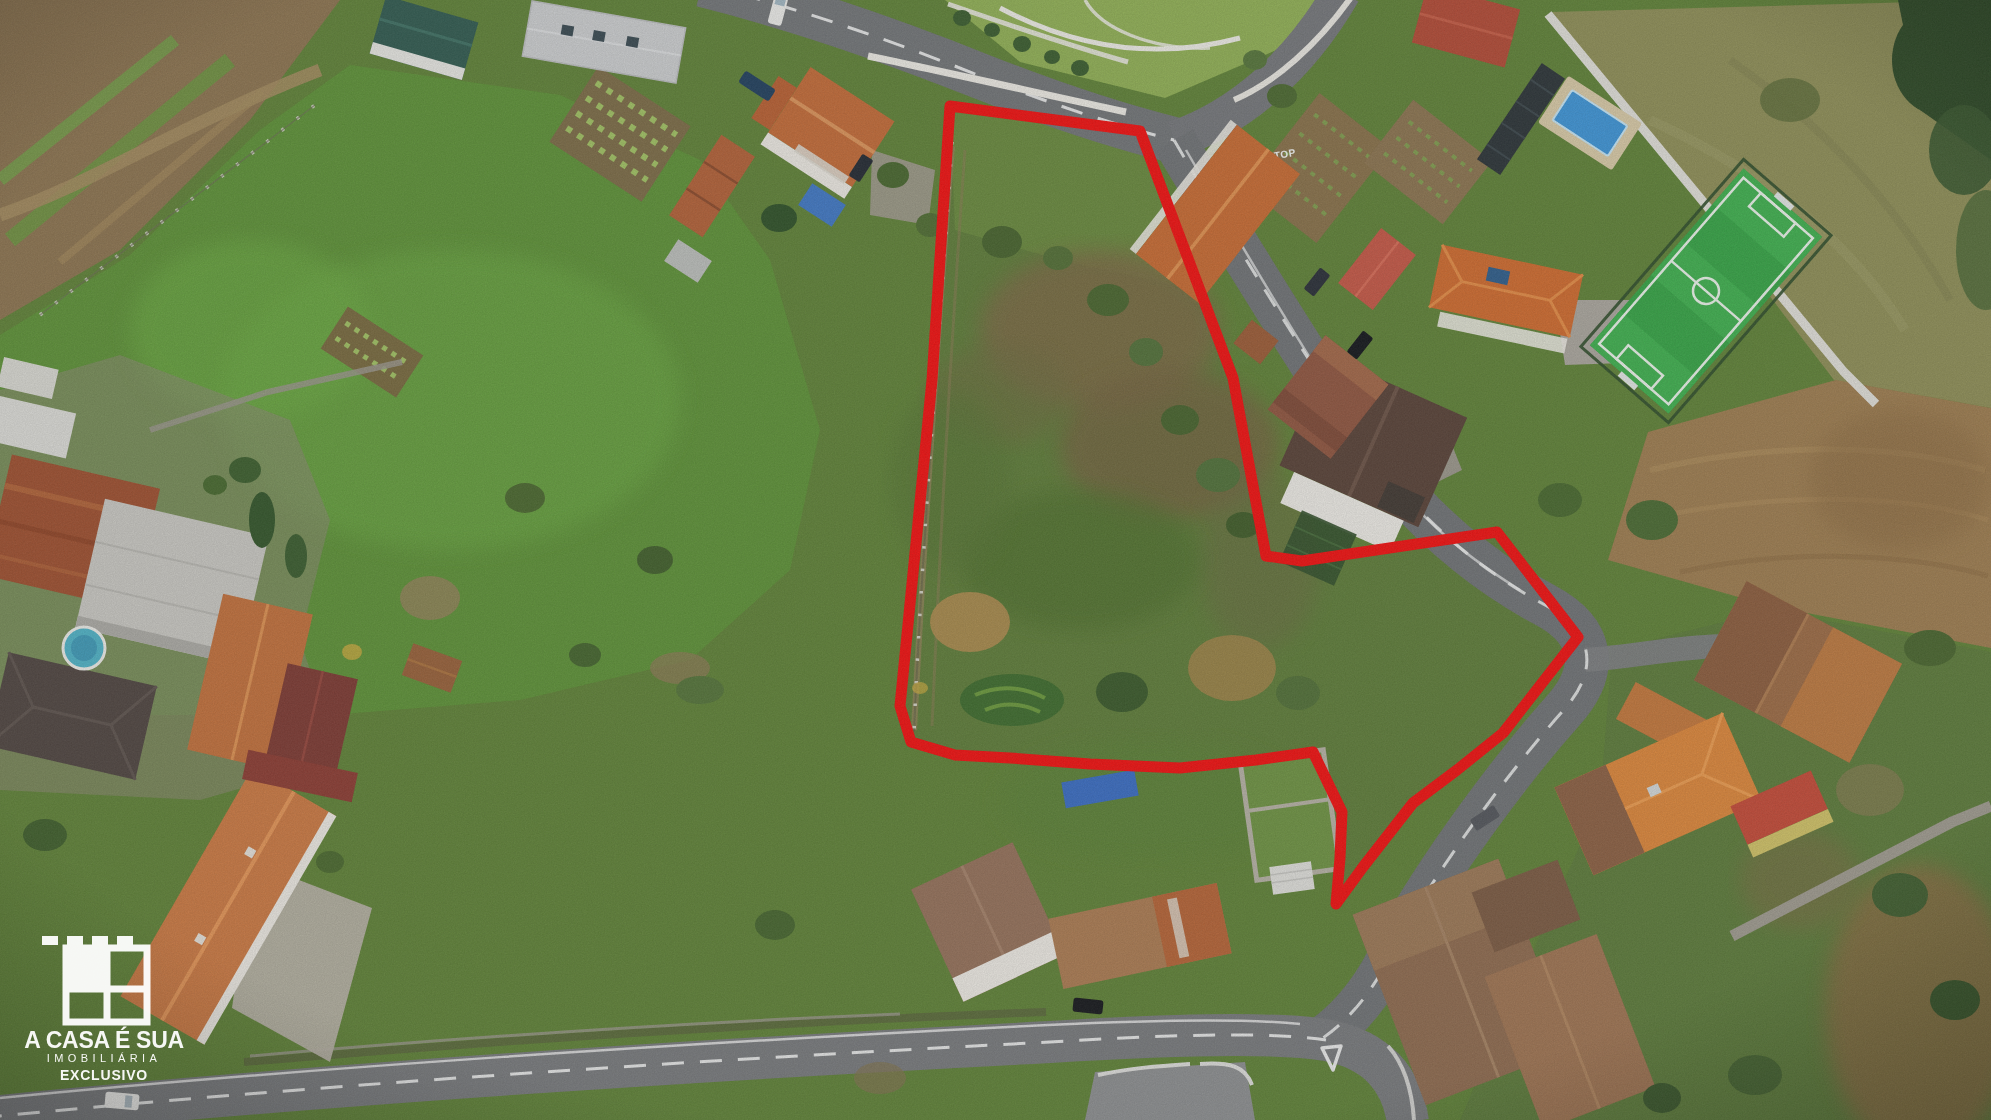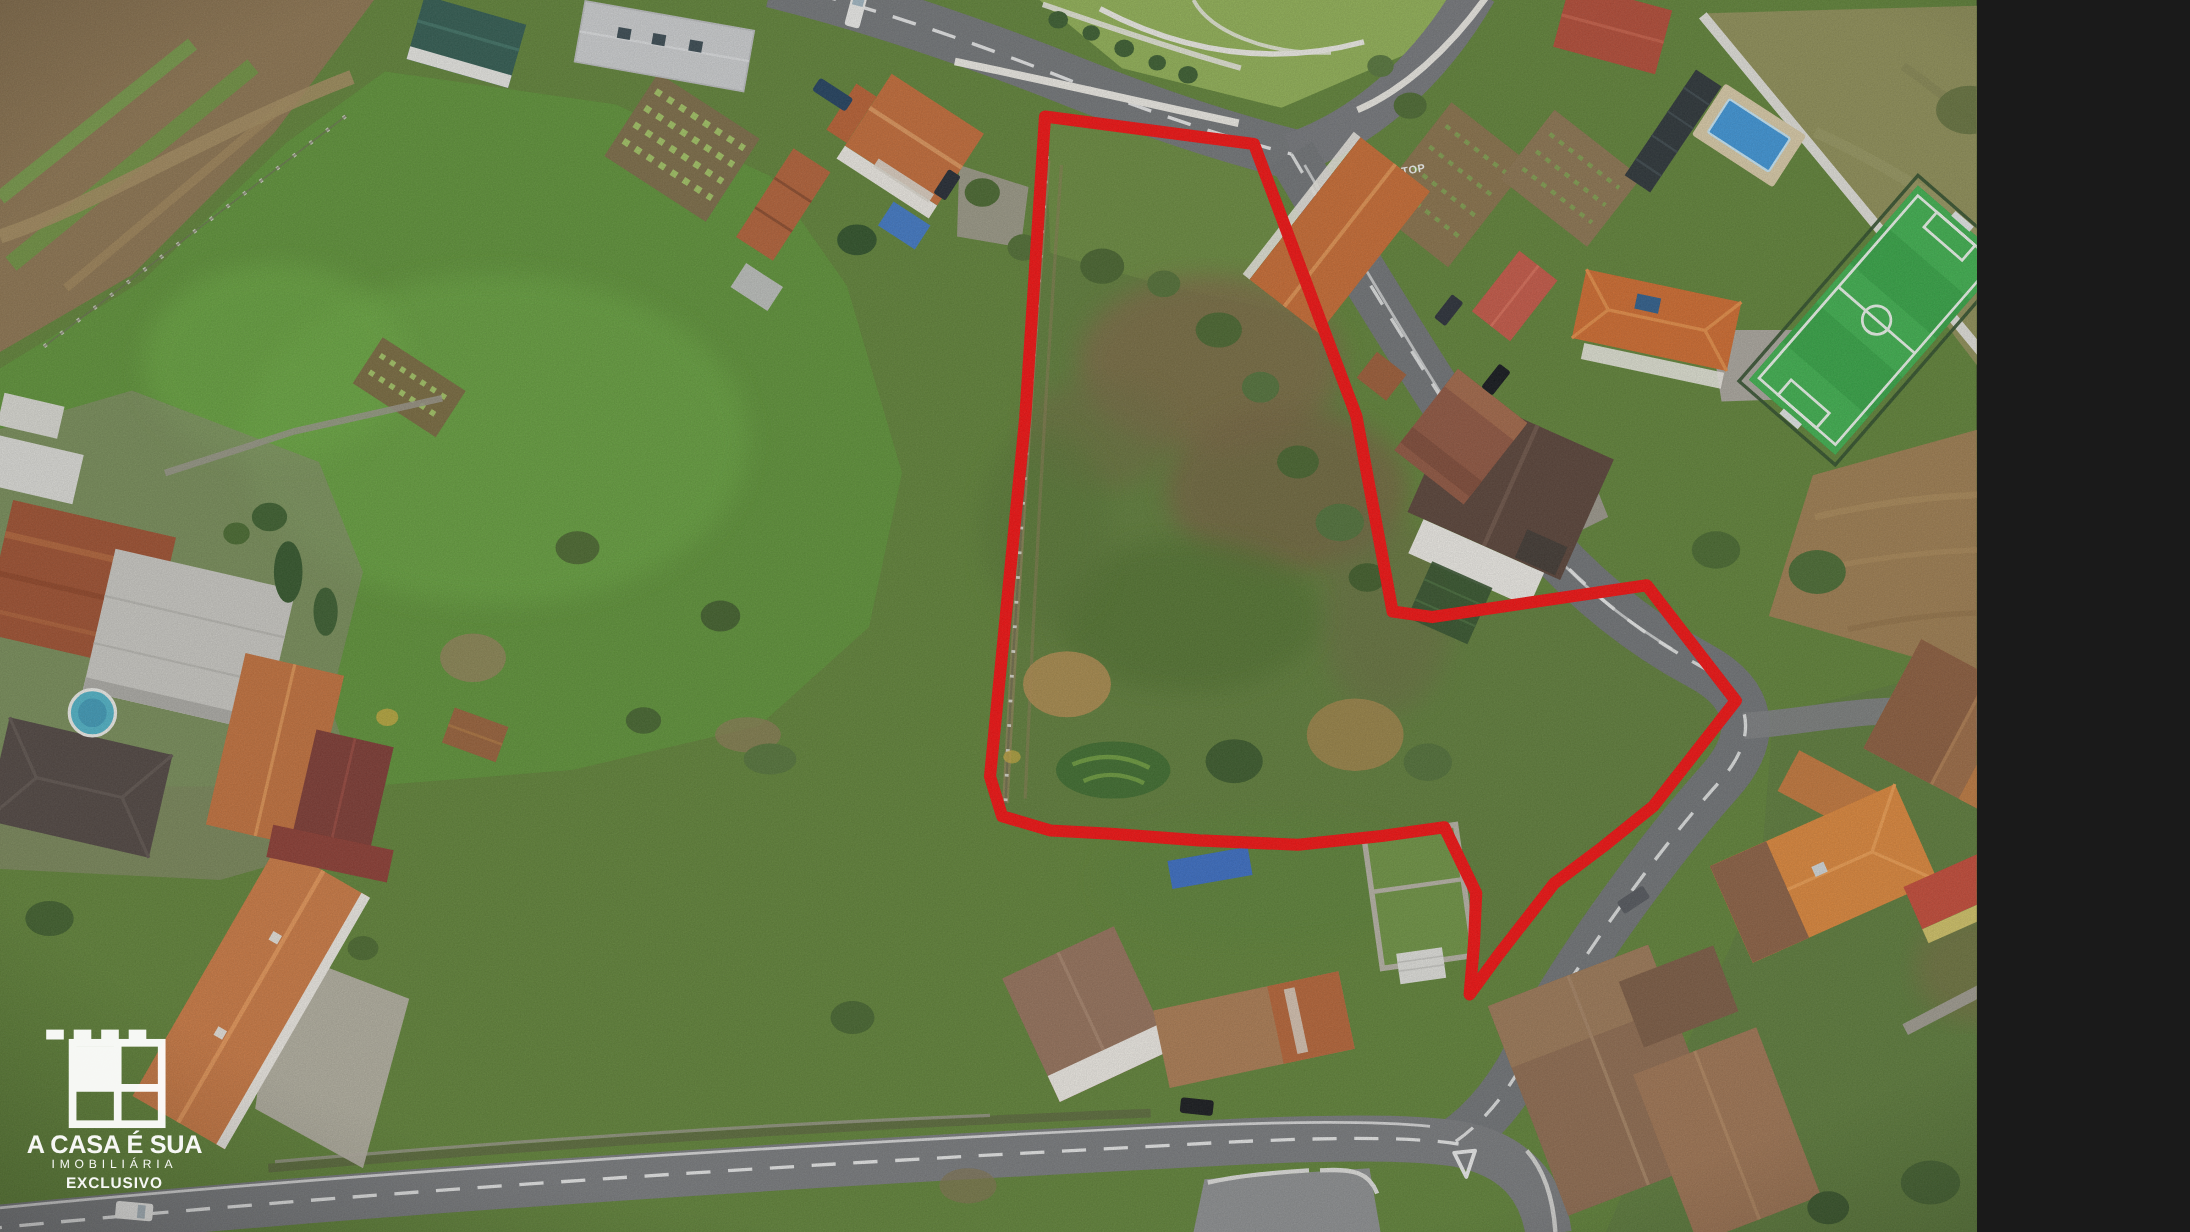--- a/index.html
+++ b/index.html
@@ -1,17 +1,17 @@
 <!DOCTYPE html>
 <html><head>
 <meta charset="utf-8">
 <title>Aerial land parcel</title>
 <style>
   html,body{margin:0;padding:0;background:#1a1a1a;}
-  .stage{position:relative;width:1797px;height:1120px;overflow:hidden;
+  .stage{position:relative;width:1991px;height:1120px;overflow:hidden;
          font-family:"Liberation Sans", sans-serif;}
   svg{display:block;width:1991px;height:1120px;}
   text{font-family:"Liberation Sans", sans-serif;}
 </style>
 </head>
 <body>
 
 <div class="stage">
 <svg viewBox="0 0 1991 1120" xmlns="http://www.w3.org/2000/svg">
   <defs>

